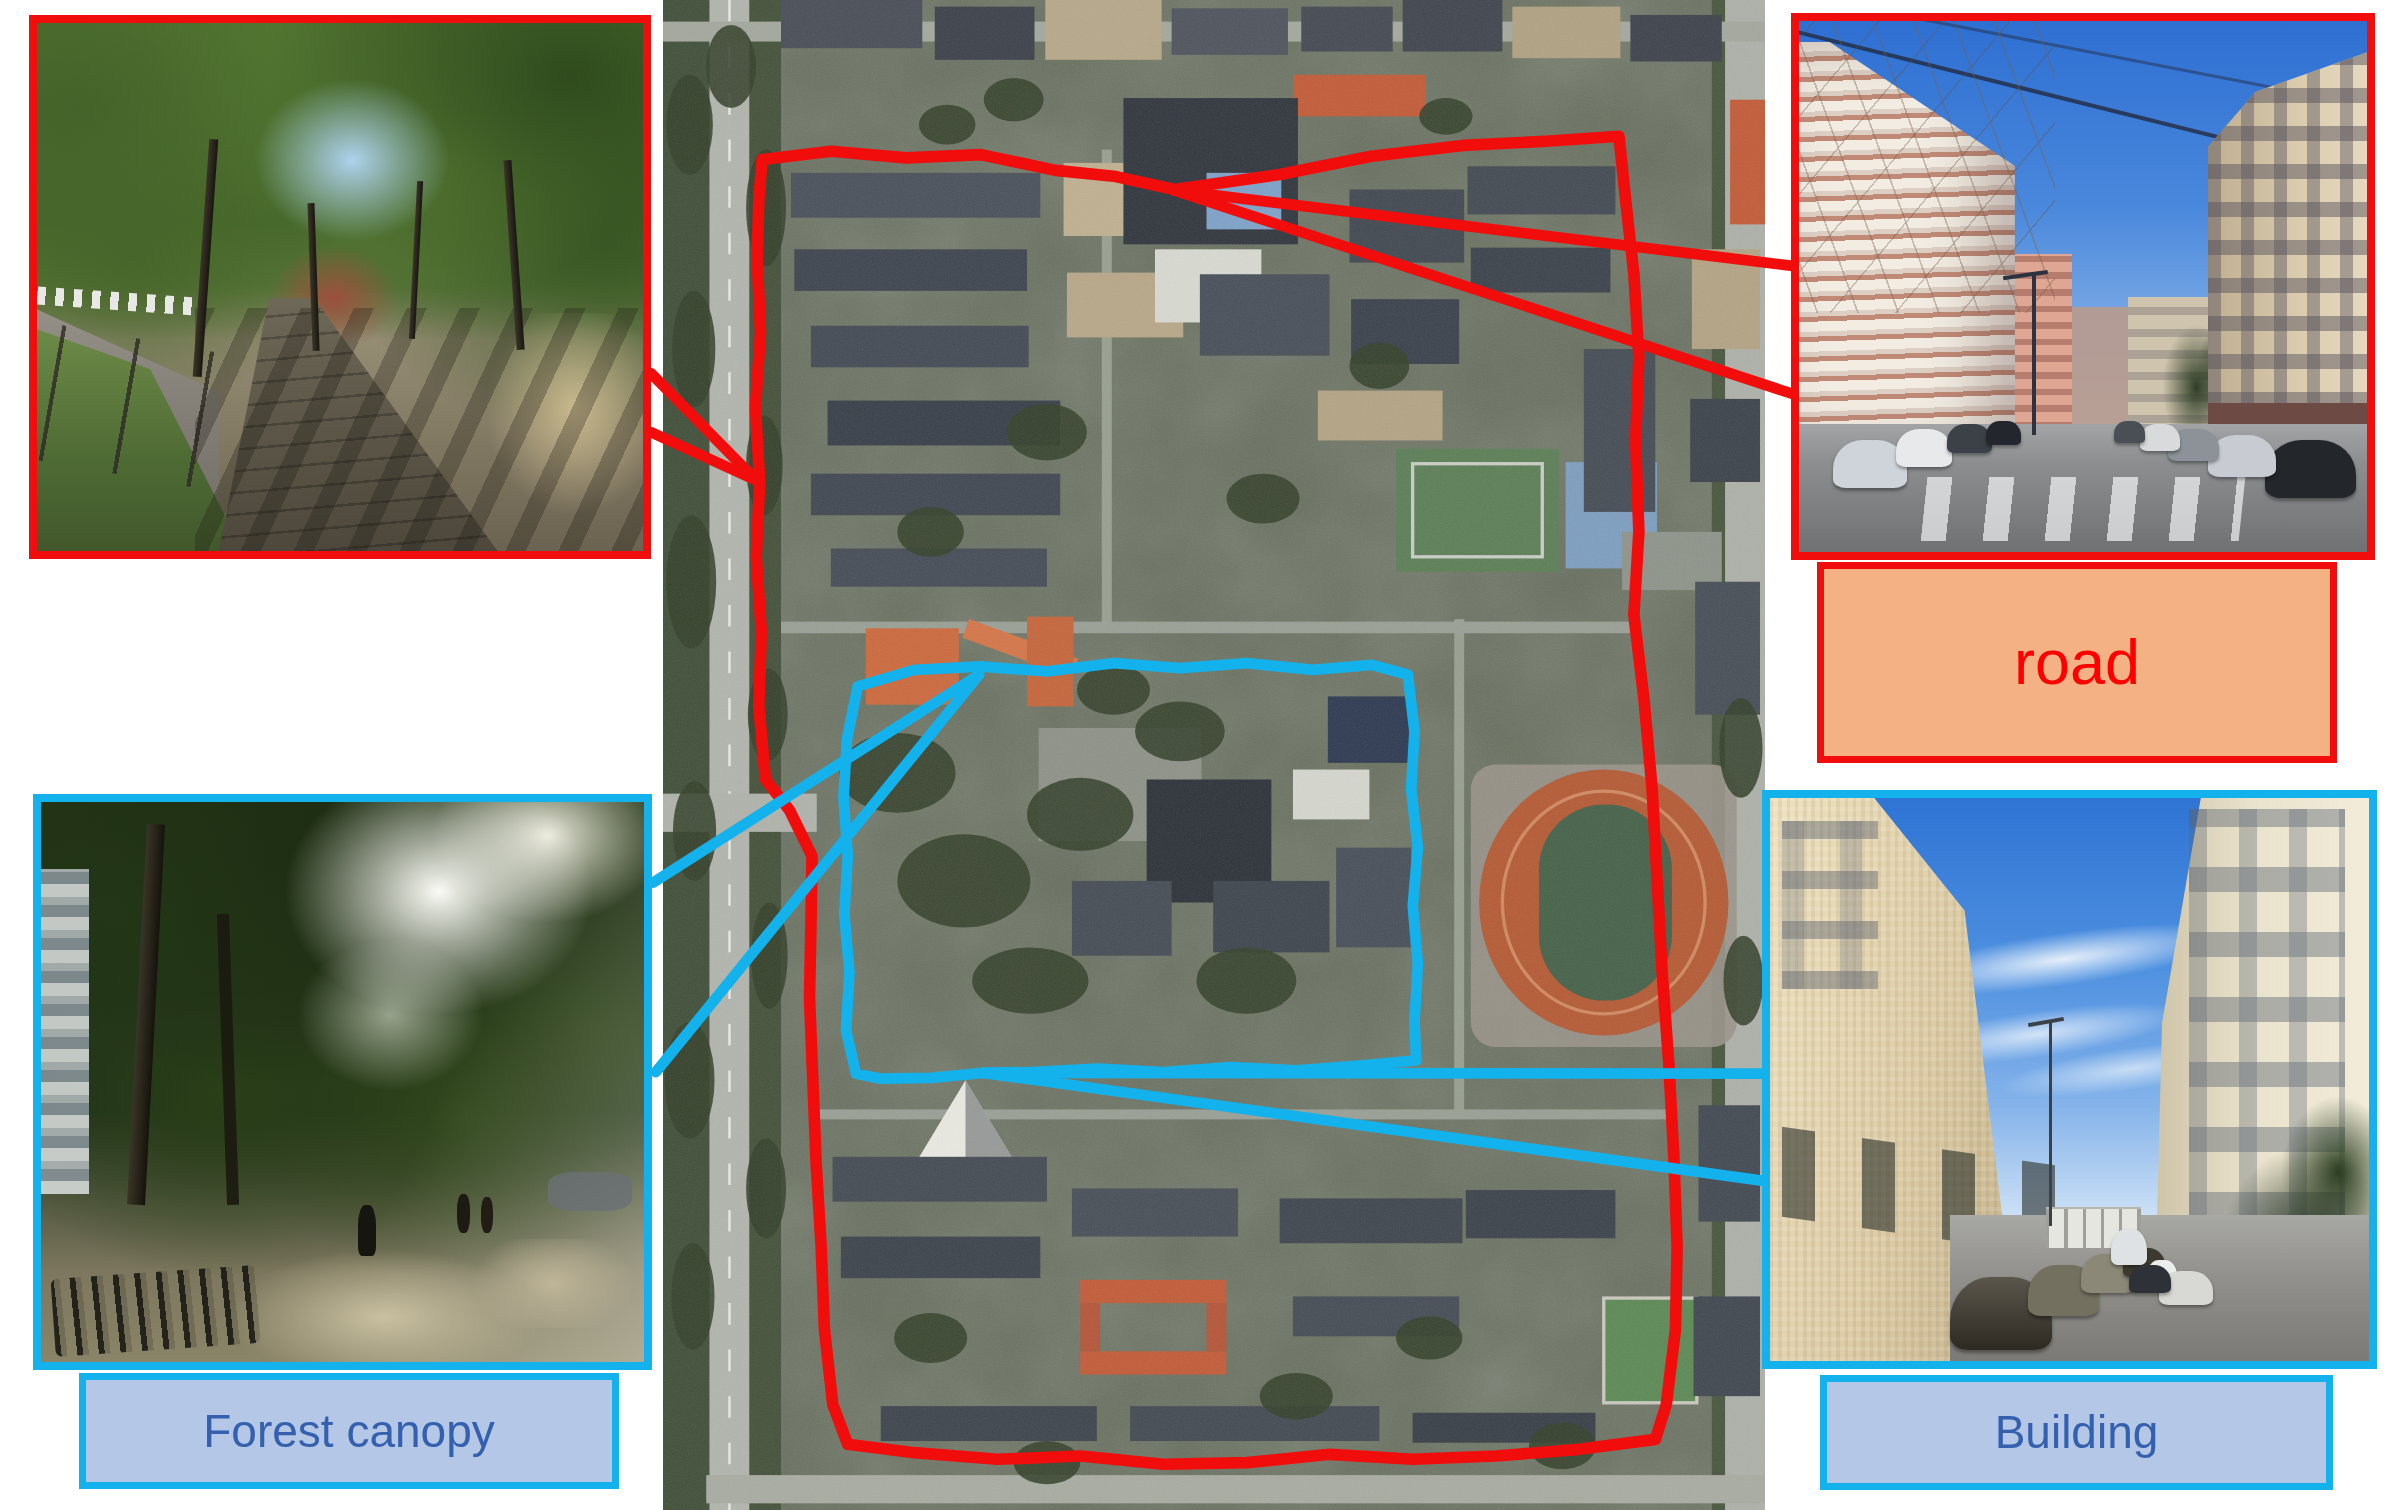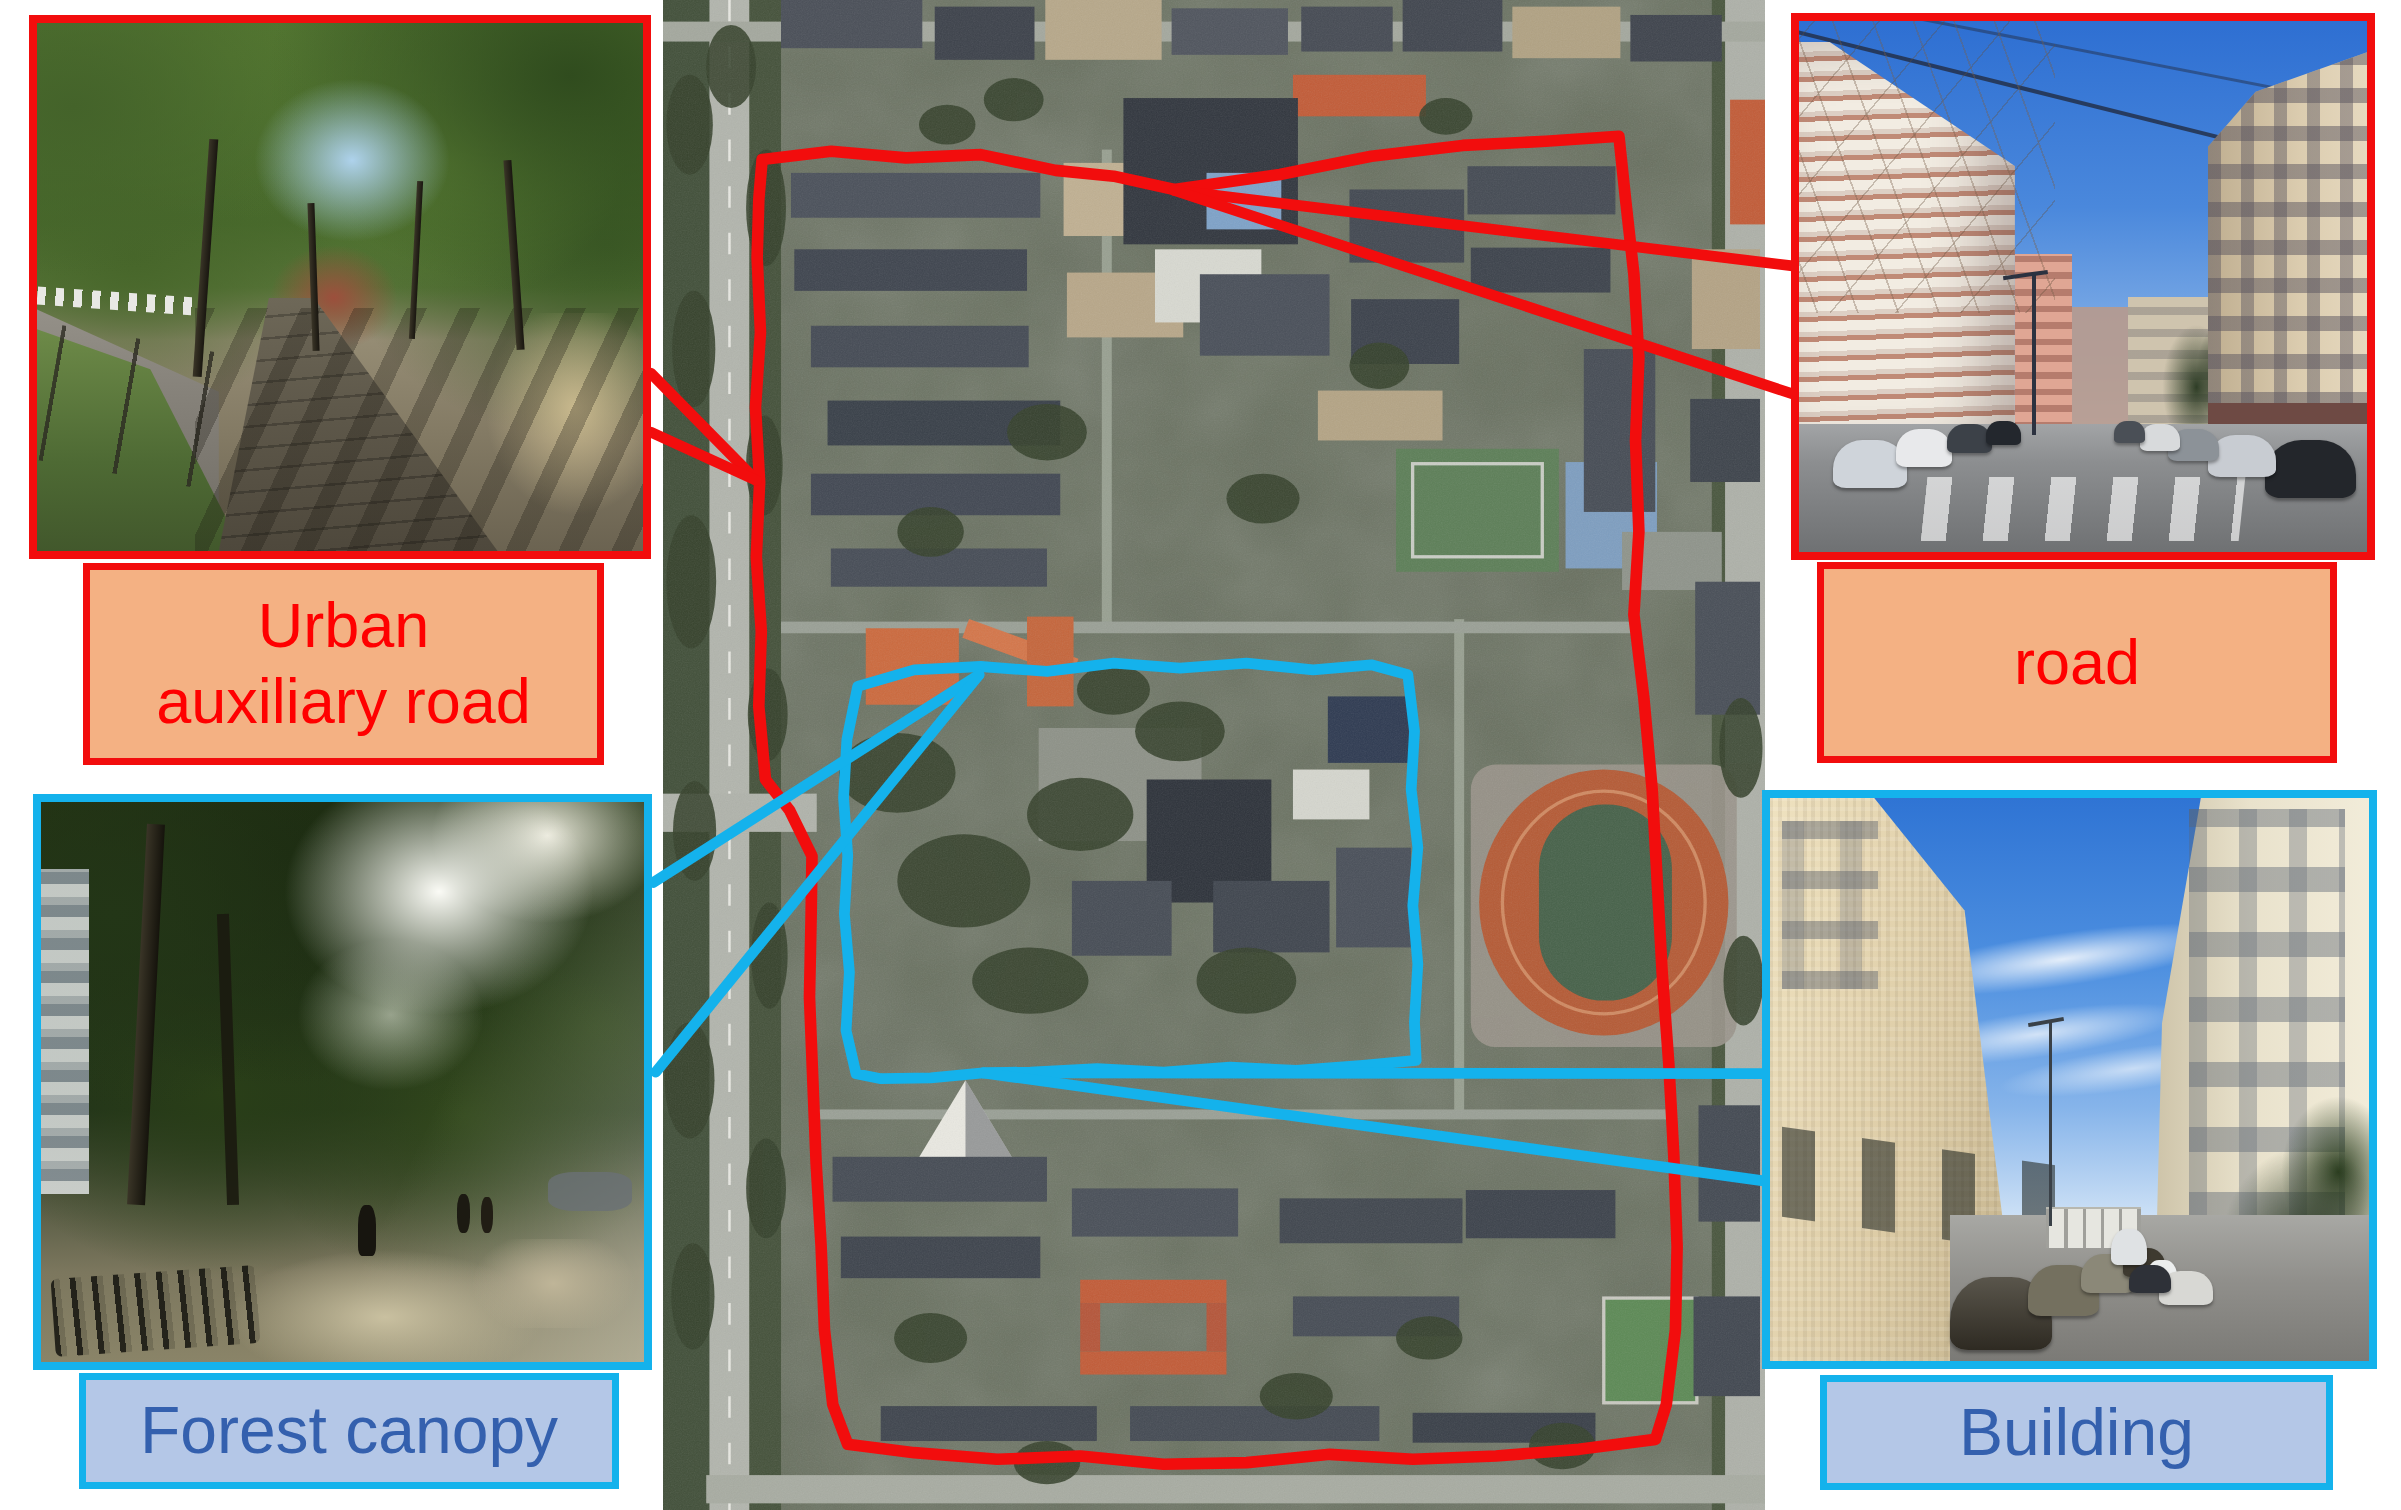--- a/index.html
+++ b/index.html
@@ -18,21 +18,21 @@
   #photo-tl{left:29px;top:15px;width:622px;height:544px;}
   #photo-tr{left:1791px;top:12.5px;width:584px;height:547px;}
   #photo-bl{left:33px;top:794px;width:619px;height:576px;}
   #photo-br{left:1762px;top:790px;width:615px;height:579px;}
   
   .label{position:absolute;box-sizing:border-box;display:flex;flex-direction:column;align-items:center;
          justify-content:center;text-align:center;z-index:10;font-weight:400;}
   .label.orange{background:var(--orange-label-bg,#F4B183);border:7.5px solid var(--red-accent,#F20D0D);
                 color:var(--red-label-text,#FF0000);font-size:63px;line-height:1.2;}
   .label.blue{background:var(--blue-label-bg,#B4C7E7);border:7.5px solid var(--cyan-accent,#14B2EC);
-              color:var(--blue-label-text,#3460AE);font-size:66px;line-height:1.15;}
+              color:var(--blue-label-text,#3460AE);font-size:46px;line-height:1.15;}
   #label-tl{left:83px;top:563px;width:521px;height:202px;}
   #label-tr{left:1817px;top:562px;width:520px;height:201px;}
   #label-bl{left:79px;top:1373px;width:540px;height:116px;}
   #label-br{left:1820px;top:1375px;width:513px;height:115px;}
 
   
   .tl-base{inset:0;background:
     radial-gradient(150px 125px at 52% 26%, #aed2ec 0%, rgba(174,210,236,0) 65%),
     radial-gradient(91px 75px at 49% 52%, #9c4f3c 0%, rgba(156,79,60,0) 70%),
     radial-gradient(349px 249px at 6% 16%, #44632a 0%, rgba(68,99,42,0) 68%),
@@ -435,24 +435,20 @@
     <div class="car br-c1"></div>
     <div class="car br-c2"></div>
     <div class="car br-c3"></div>
     <div class="car br-c4"></div>
     <div class="car br-van"></div>
     <div class="car br-white"></div>
     <div class="car br-r1"></div>
     <div class="car br-r2"></div>
   </div>
 
-  <div id="label-tl" class="label orange">
-    <span>Urban</span>
-    <span>auxiliary road</span>
-  </div>
   <div id="label-tr" class="label orange">
     <span>road</span>
   </div>
   <div id="label-bl" class="label blue">
     <span>Forest canopy</span>
   </div>
   <div id="label-br" class="label blue">
     <span>Building</span>
   </div>
 

